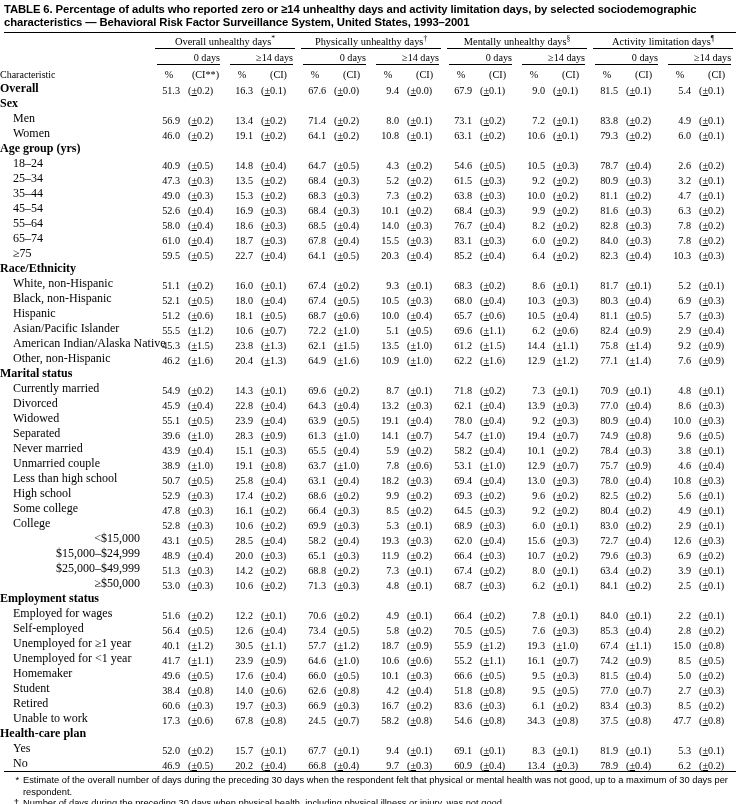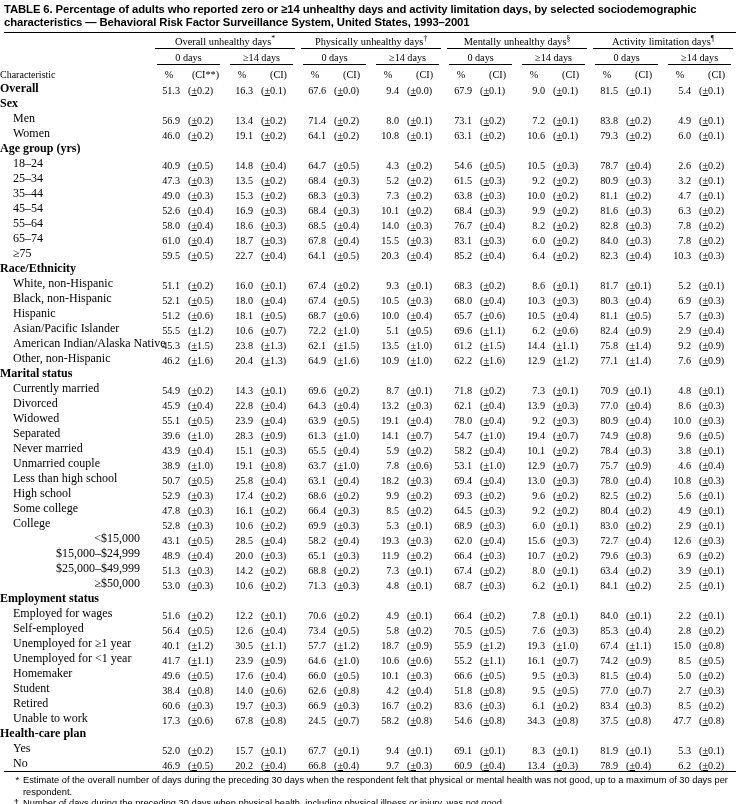--- a/index.html
+++ b/index.html
@@ -65,21 +65,21 @@
     height: 16px;
     padding-bottom: 1px !important;
   }
   .hgroup span.u {
     display: block;
     border-bottom: 1px solid #000;
     padding-bottom: 1px;
     margin: 0 3px;
   }
   .hsub {
-    text-align: center;
+    text-align: right;
     font-weight: bold;
     font-size: 10.2px;
     height: 15px;
   }
   .hsub span.u {
     display: block;
     border-bottom: 1px solid #000;
     padding-bottom: 1px;
     margin: 0 5px;
   }

